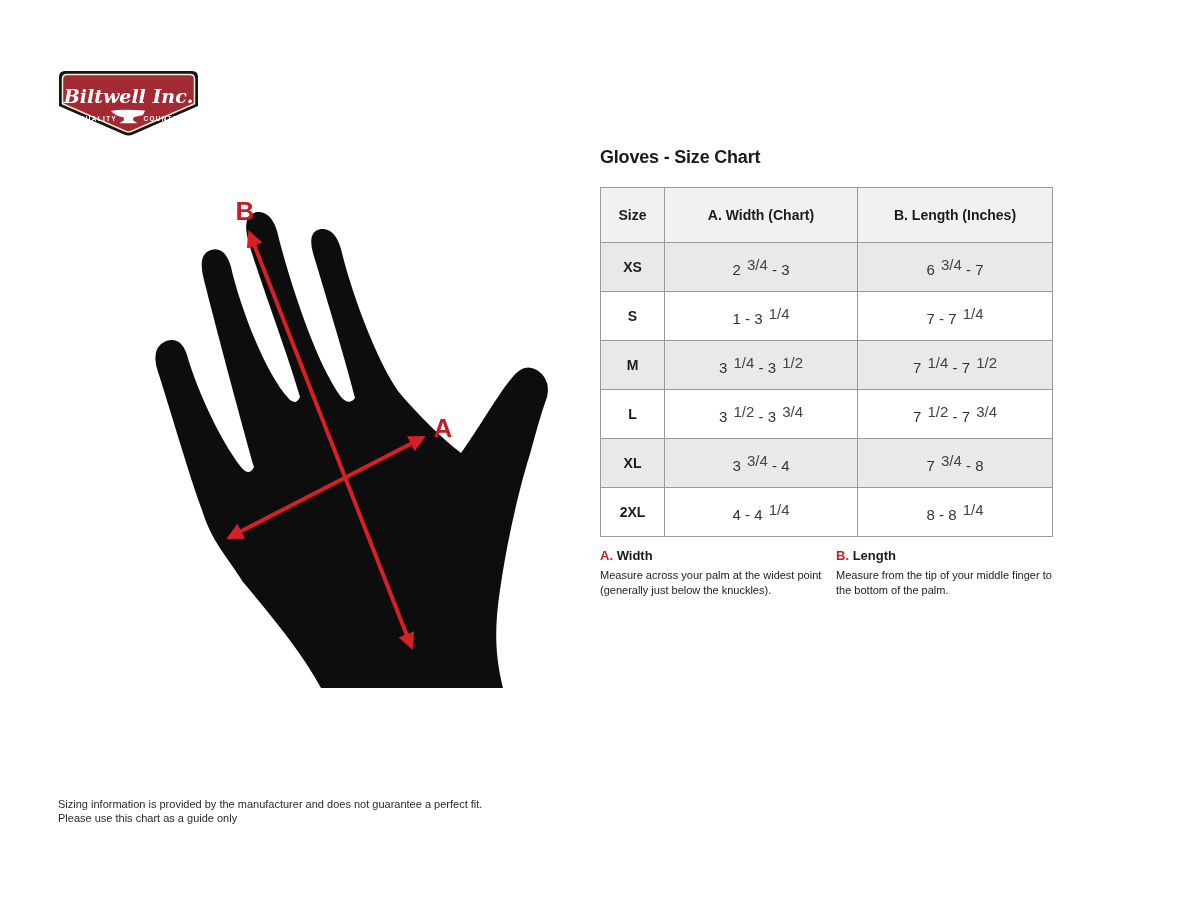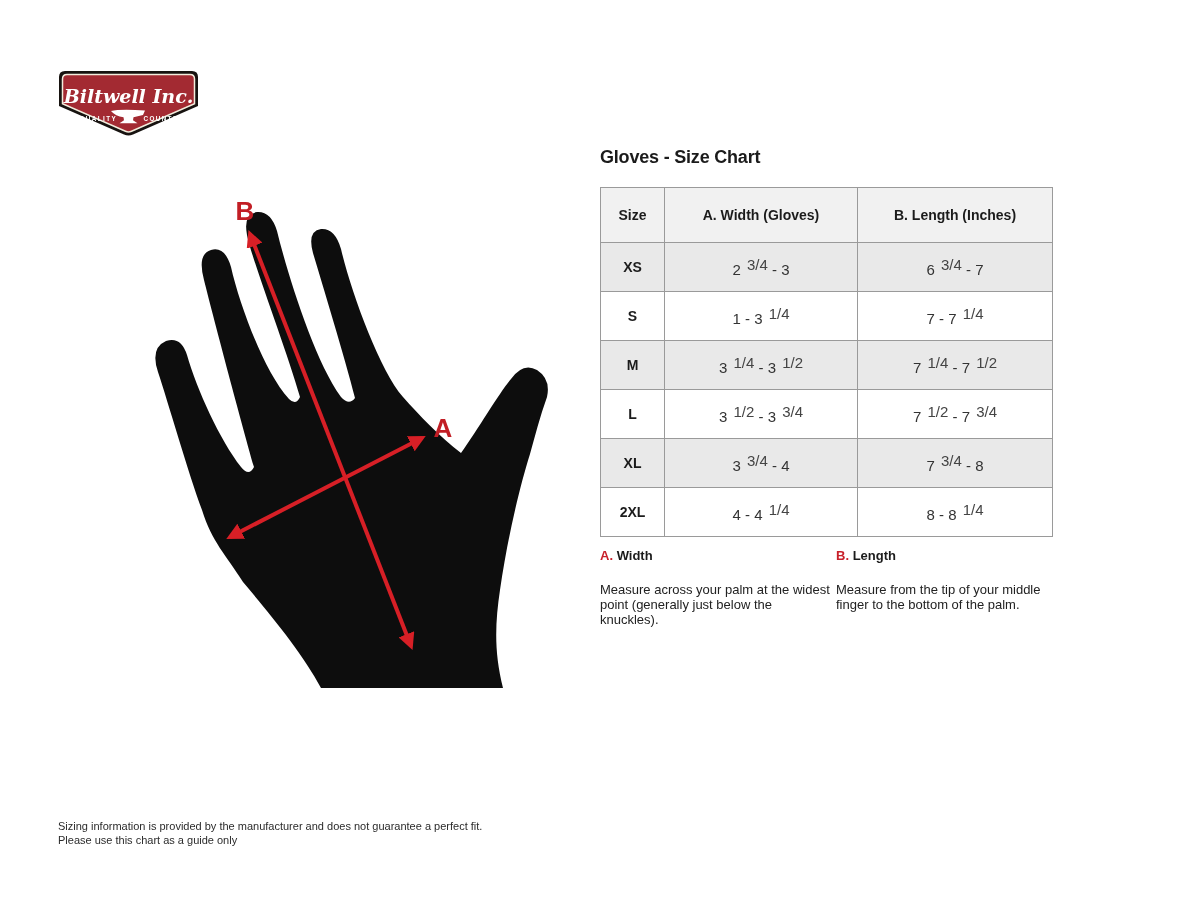--- a/index.html
+++ b/index.html
@@ -42,23 +42,23 @@
   .col-size{width:64px;} .col-width{width:193px;} .col-length{width:195px;}
   .fr{font-size:15px;vertical-align:5px;margin-left:2px;color:#444;}
 
   .measure-title{margin-top:57px;}
   .measure-cols{display:flex;margin-top:11px;}
   .measure-item{}
   .measure-item.item-a{width:236px;}
   .measure-item.item-b{width:217px;}
   .measure-label{font-size:13px;font-weight:bold;color:#1b1b1b;}
   .measure-label .prefix{color:var(--accent);}
-  .measure-text{margin-top:19px;font-size:13px;line-height:15px;color:#222;max-width:232px;}
+  .measure-text{margin-top:5px;font-size:11px;line-height:15px;color:#222;max-width:232px;}
 
-  .footer{position:absolute;left:58px;top:820px;font-size:11px;line-height:13.5px;color:#2b2b2b;}
+  .footer{position:absolute;left:58px;top:798px;font-size:11px;line-height:13.5px;color:#2b2b2b;}
 </style>
 </head>
 <body>
 
 <div class="logo-wrap">
   <svg width="143" height="69" viewBox="0 0 143 69">
     <path d="M 8 1 L 135 1 Q 141 1 141 7 L 141 36 L 76 64.5 Q 71.5 66.5 67 64.5 L 2 36 L 2 7 Q 2 1 8 1 Z" fill="#171310"></path>
     <path d="M 10 4.5 L 133 4.5 Q 137.5 4.5 137.5 9 L 137.5 33.8 L 74.5 61.3 Q 71.5 62.7 68.5 61.3 L 5.5 33.8 L 5.5 9 Q 5.5 4.5 10 4.5 Z" fill="var(--logo-red)" stroke="#f2ecdc" stroke-width="1.5"></path>
     <text x="71.5" y="33" text-anchor="middle" fill="#ffffff" font-family="DejaVu Serif, serif" font-size="19" font-style="italic" font-weight="bold">Biltwell Inc.</text>
     <text x="18" y="50.5" fill="#ffffff" font-family="Liberation Sans, sans-serif" font-size="6.3" font-weight="bold" letter-spacing="1.4">“QUALITY</text>
@@ -117,21 +117,21 @@
 
   <table class="size-table">
     <colgroup>
       <col class="col-size">
         <col class="col-width">
         <col class="col-length">
     </colgroup>
     <thead>
         <tr>
           <th>Size</th>
-          <th>A. Width (Gloves)</th>
+          <th>A. Width (Chart)</th>
           <th>B. Length (Inches)</th>
         </tr>
       </thead>
     <tbody>
         <tr class="stripe">
           <td class="size-cell">XS</td>
           <td><span>2 </span><span class="fr">3/4</span><span> - 3</span></td>
           <td><span>6 </span><span class="fr">3/4</span><span> - 7</span></td>
         </tr>
         <tr>

